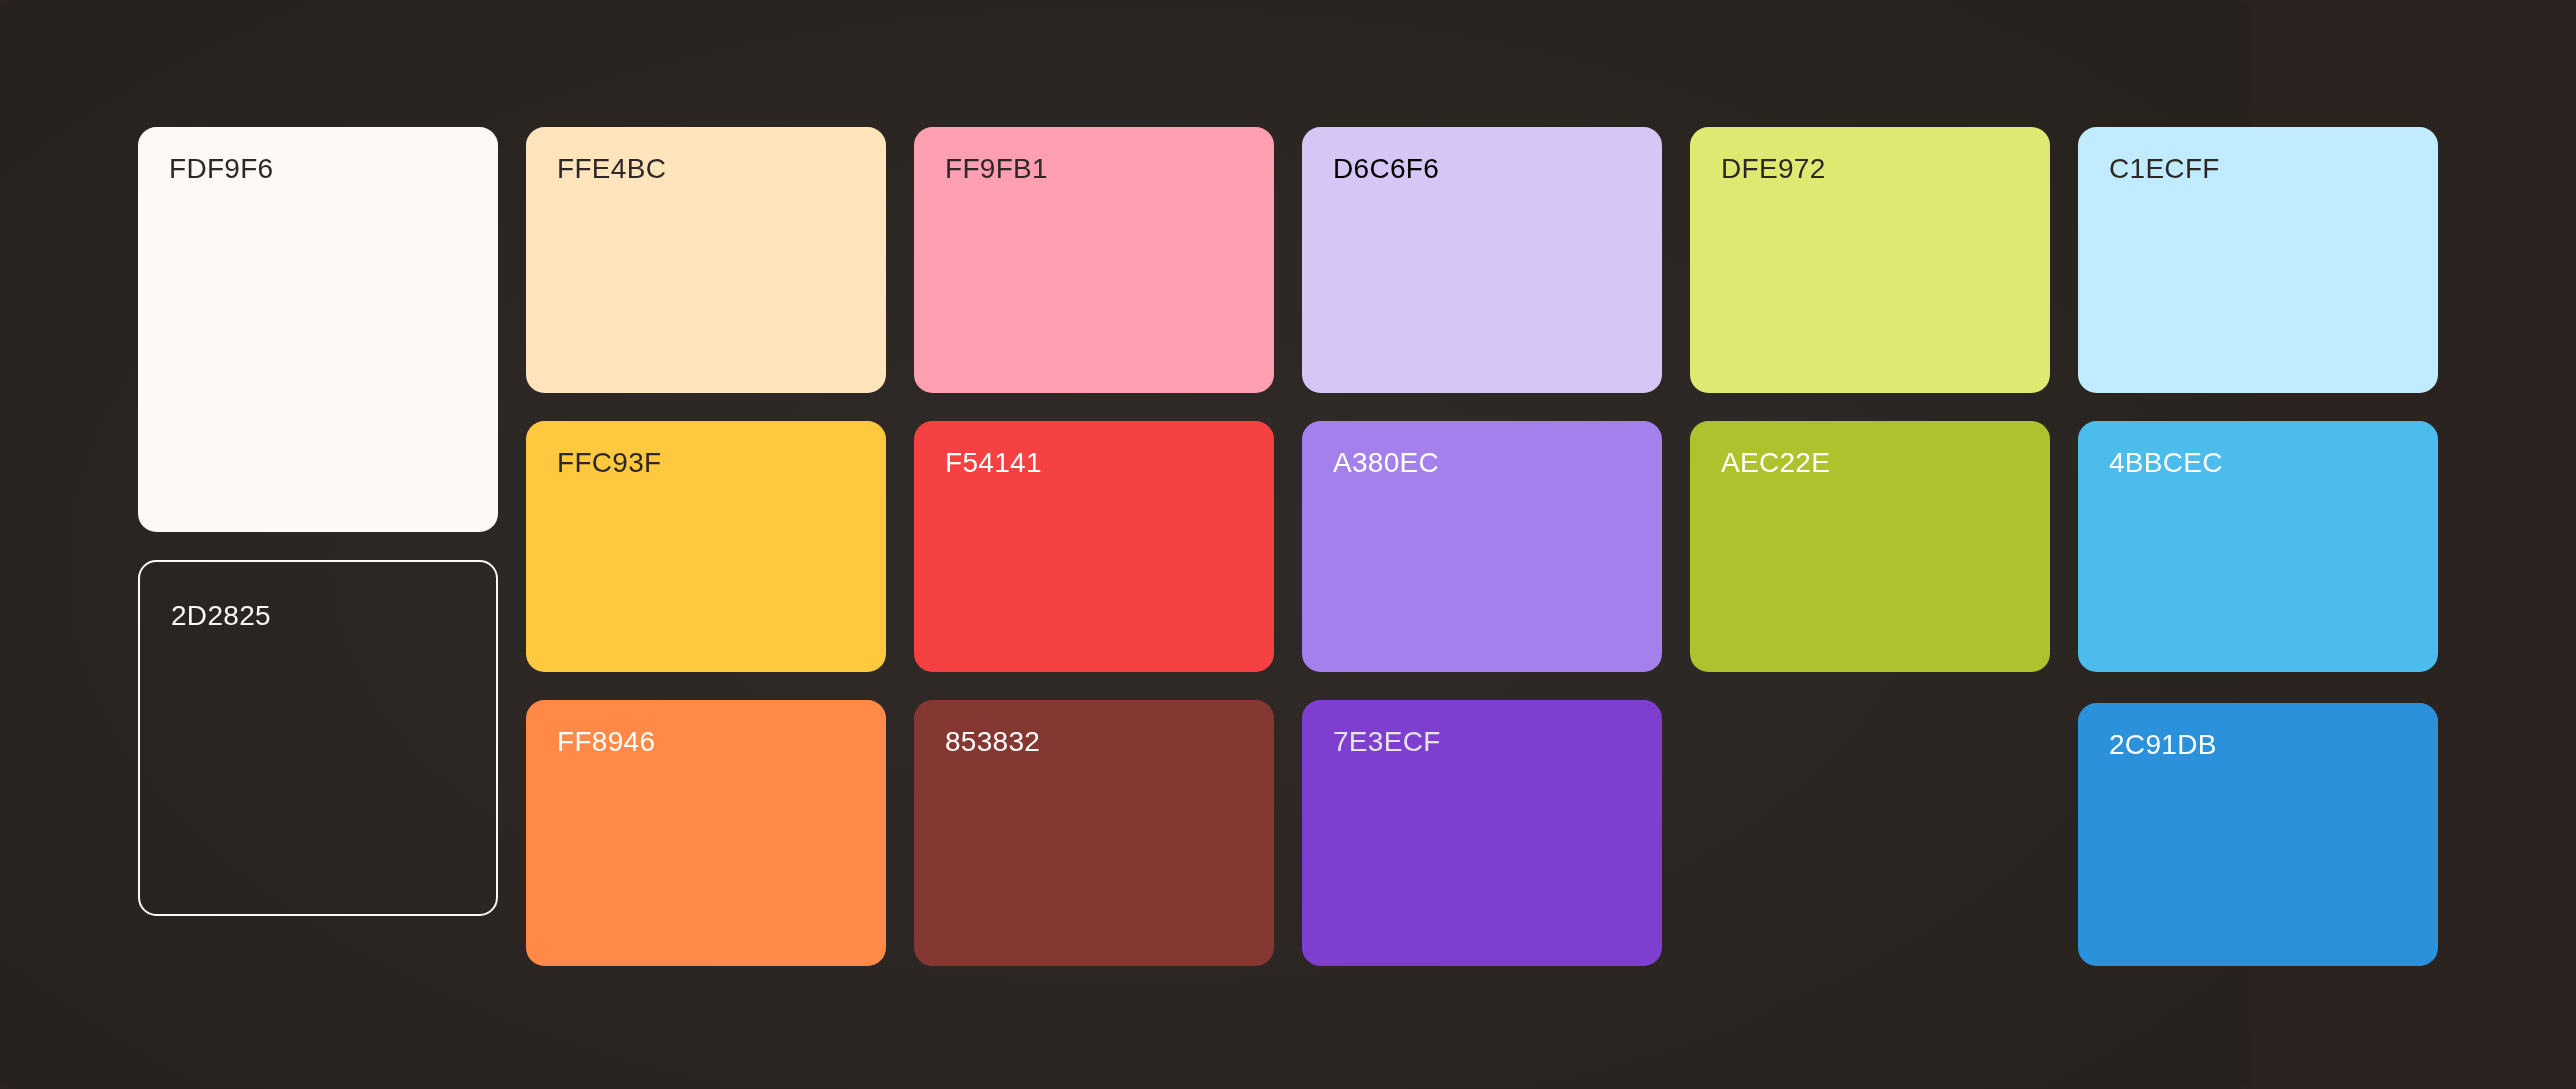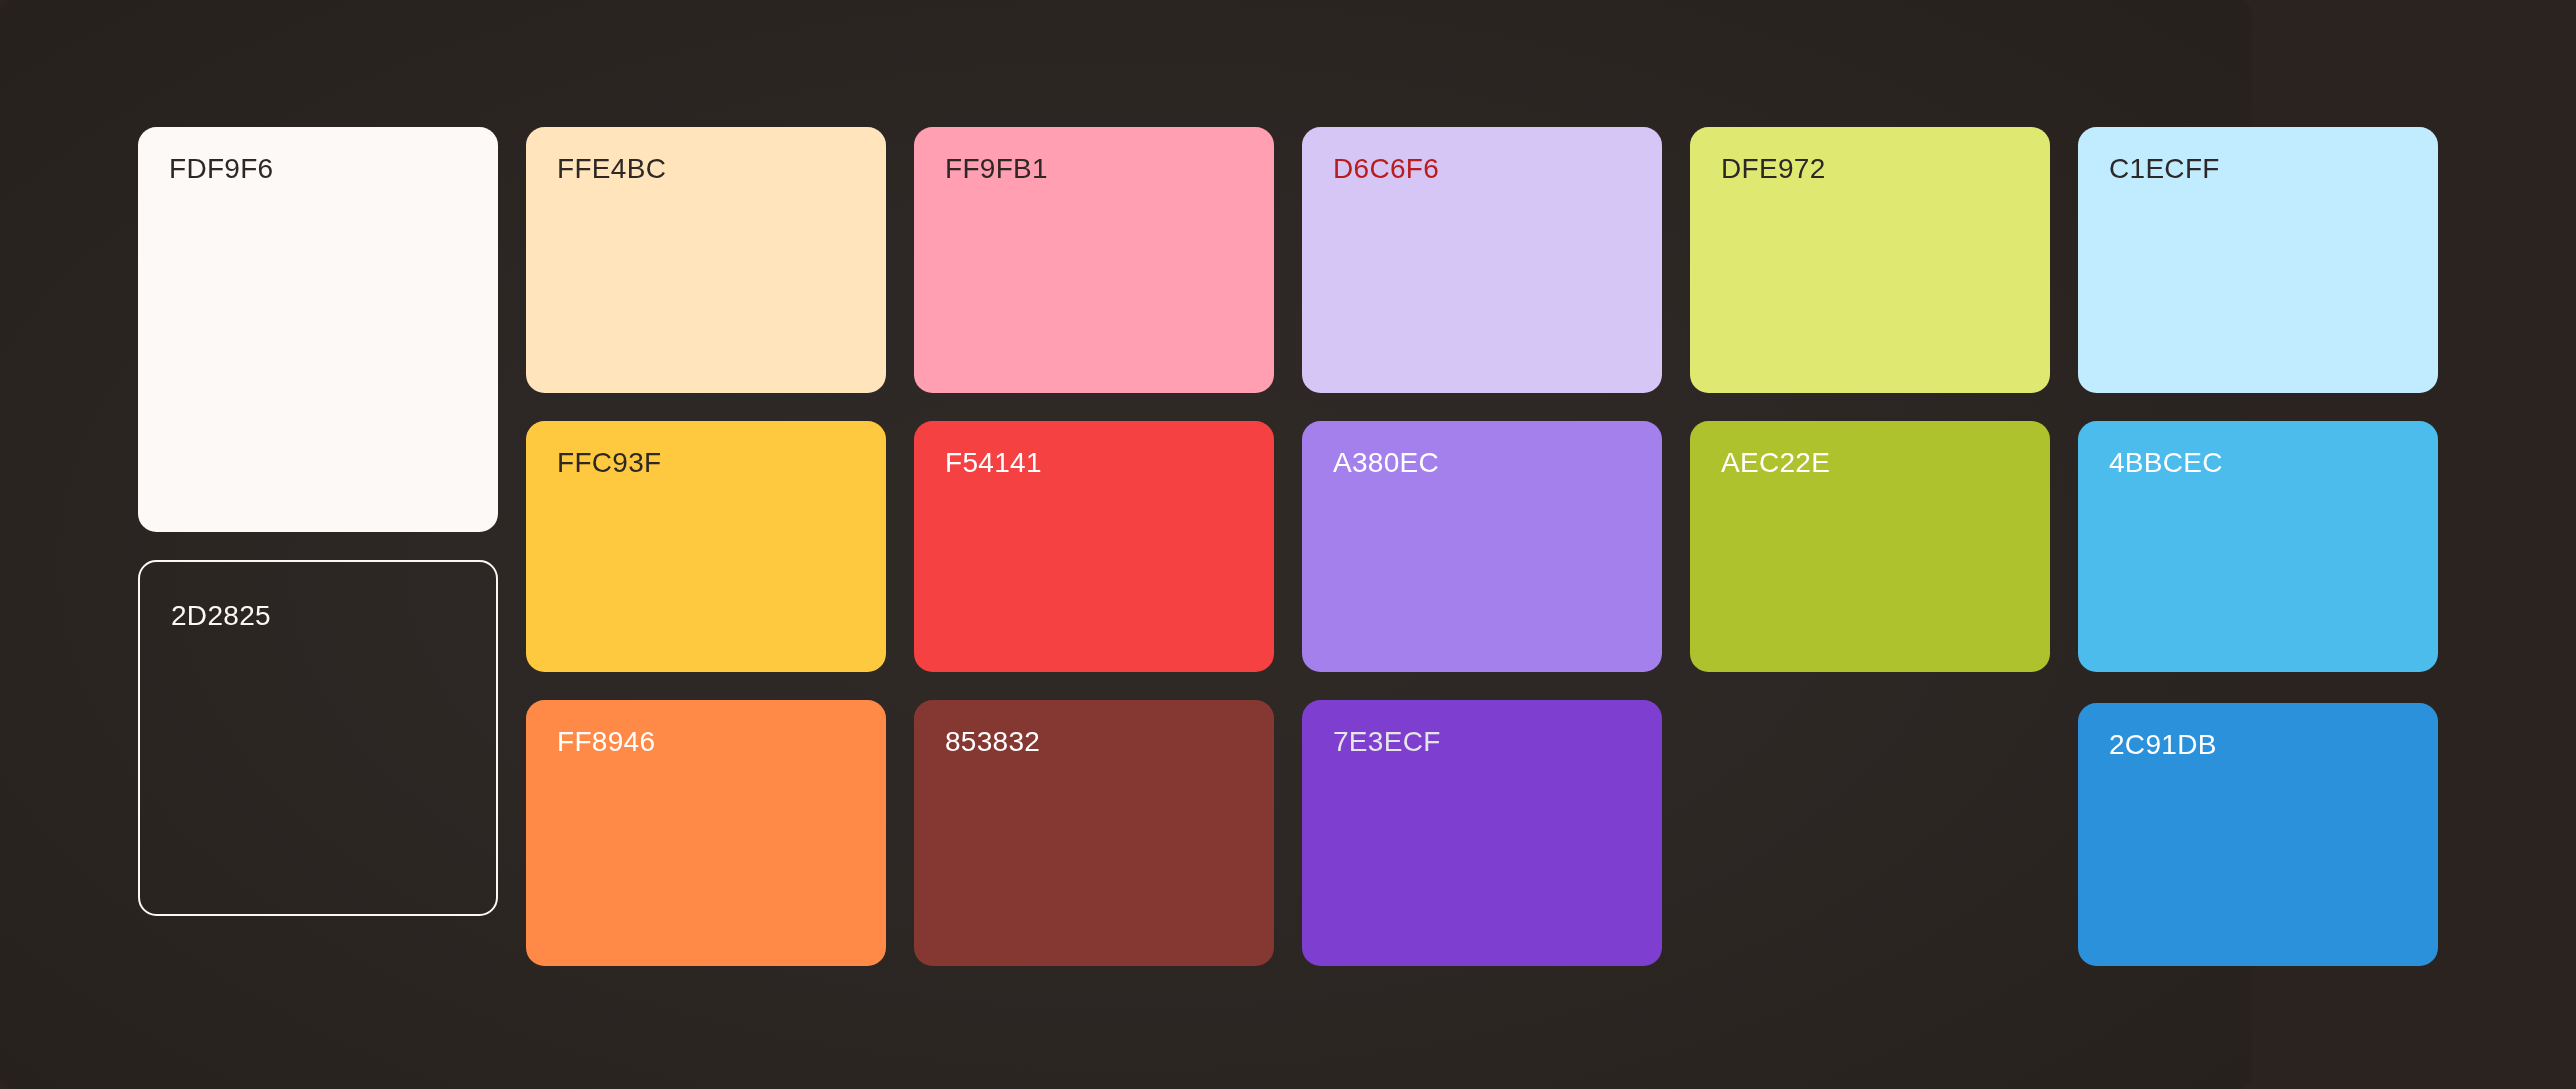--- a/index.html
+++ b/index.html
@@ -114,21 +114,21 @@
       <span class="swatch-label" style="color: rgb(45, 40, 37);">FF9FB1</span>
     </div>
     <div class="swatch col3 r2" style="background: rgb(245, 65, 65);">
       <span class="swatch-label" style="color: rgb(255, 255, 255);">F54141</span>
     </div>
     <div class="swatch col3 r3" style="background: rgb(133, 56, 50);">
       <span class="swatch-label" style="color: rgb(255, 255, 255);">853832</span>
     </div>
 
     <div class="swatch col4 r1" style="background: rgb(214, 198, 246);">
-      <span class="swatch-label" style="color: #b91c1c;">D6C6F6</span>
+      <span class="swatch-label" style="color: #000000;">D6C6F6</span>
     </div>
     <div class="swatch col4 r2" style="background: rgb(163, 128, 236);">
       <span class="swatch-label" style="color: rgb(255, 255, 255);">A380EC</span>
     </div>
     <div class="swatch col4 r3" style="background: rgb(126, 62, 207);">
       <span class="swatch-label" style="color: #e5e5e5;">7E3ECF</span>
     </div>
 
     <div class="swatch col5 r1" style="background: rgb(223, 233, 114);">
       <span class="swatch-label" style="color: rgb(45, 40, 37);">DFE972</span>

